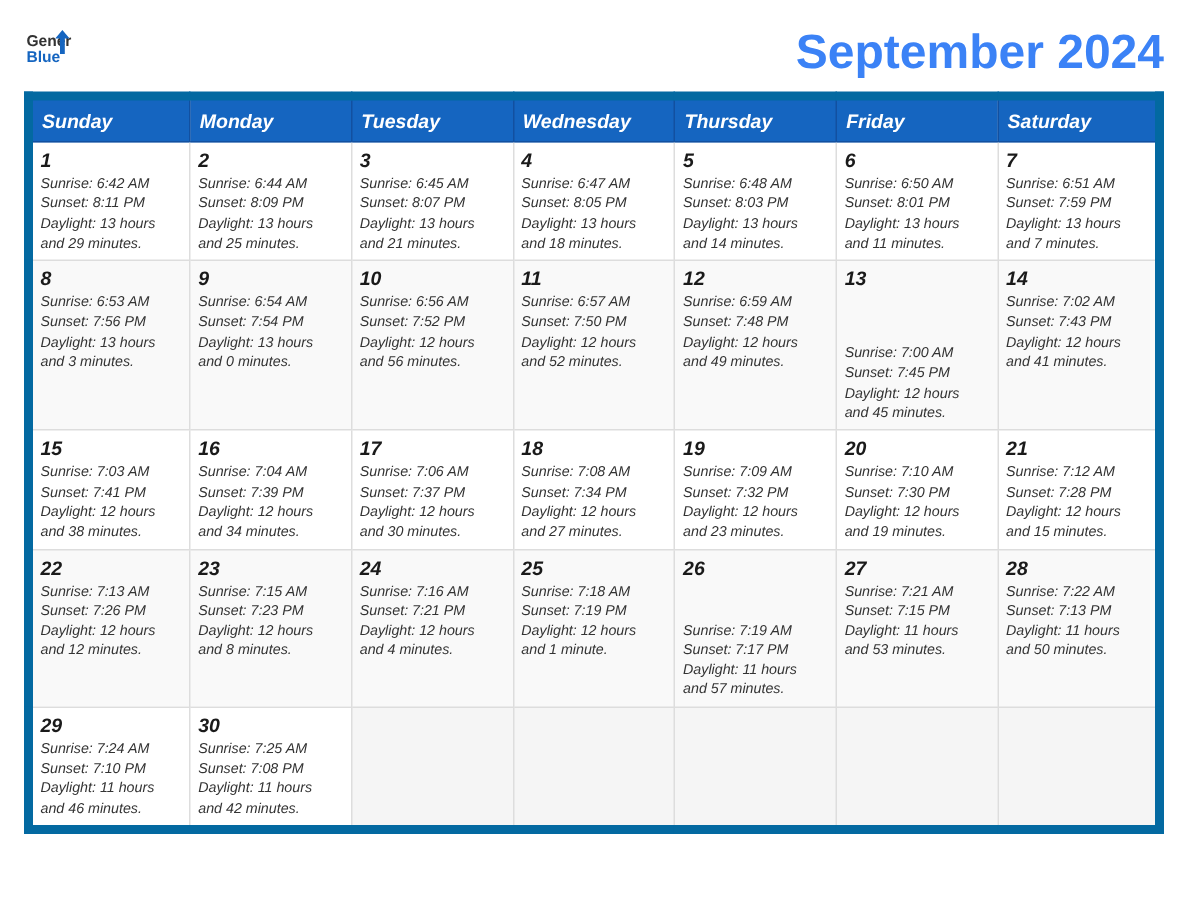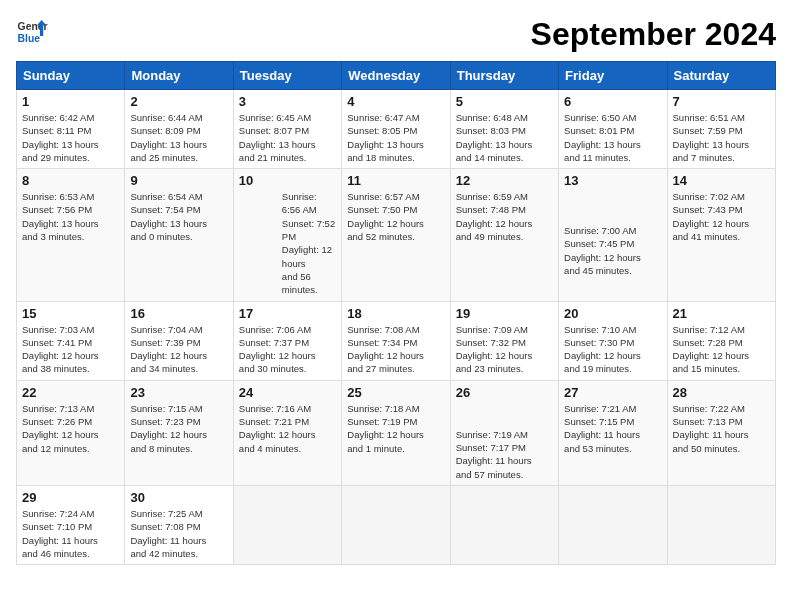--- a/index.html
+++ b/index.html
@@ -24,30 +24,31 @@
     .logo-icon {
       width: 32px;
       height: 32px;
     }
     .title-block {
       text-align: right;
     }
     .month-title {
       font-size: 32px;
       font-weight: bold;
-      color: #000000;
+      color: #3b82f6;
     }
     .location {
       font-size: 14px;
       color: #555;
     }
     .calendar {
       width: 100%;
       border-collapse: collapse;
-      border: 1px solid #0369a1;
+      border: 6px solid #0369a1;
+      font-style: italic;
     }
     .calendar th {
       background: #1565C0;
       color: #fff;
       text-align: left;
       padding: 6px 6px;
       font-size: 13px;
       font-weight: bold;
       border: 1px solid #1250a0;
     }
@@ -170,21 +171,21 @@
         </td>
         <td>
           <span class="day-num">9</span>
           <div class="day-info" style="white-space: pre-line;">Sunrise: 6:54 AM
 Sunset: 7:54 PM
 Daylight: 13 hours
 and 0 minutes.</div>
         </td>
         <td>
           <span class="day-num">10</span>
-          <div class="day-info" style="white-space: pre-line; margin-left: 43px;">Sunrise: 6:56 AM
+          <div class="day-info" style="white-space: pre-line;">Sunrise: 6:56 AM
 Sunset: 7:52 PM
 Daylight: 12 hours
 and 56 minutes.</div>
         </td>
         <td>
           <span class="day-num">11</span>
           <div class="day-info" style="white-space: pre-line;">Sunrise: 6:57 AM
 Sunset: 7:50 PM
 Daylight: 12 hours
 and 52 minutes.</div>

